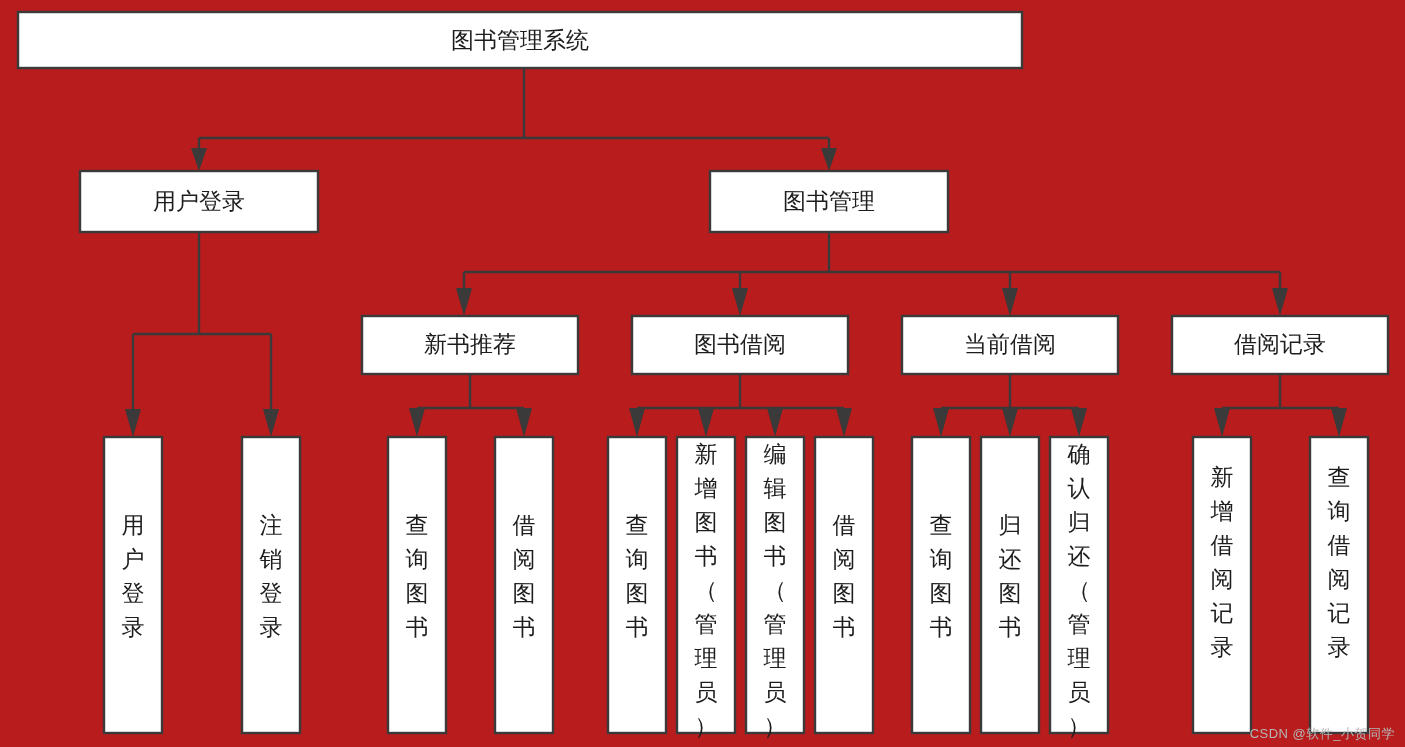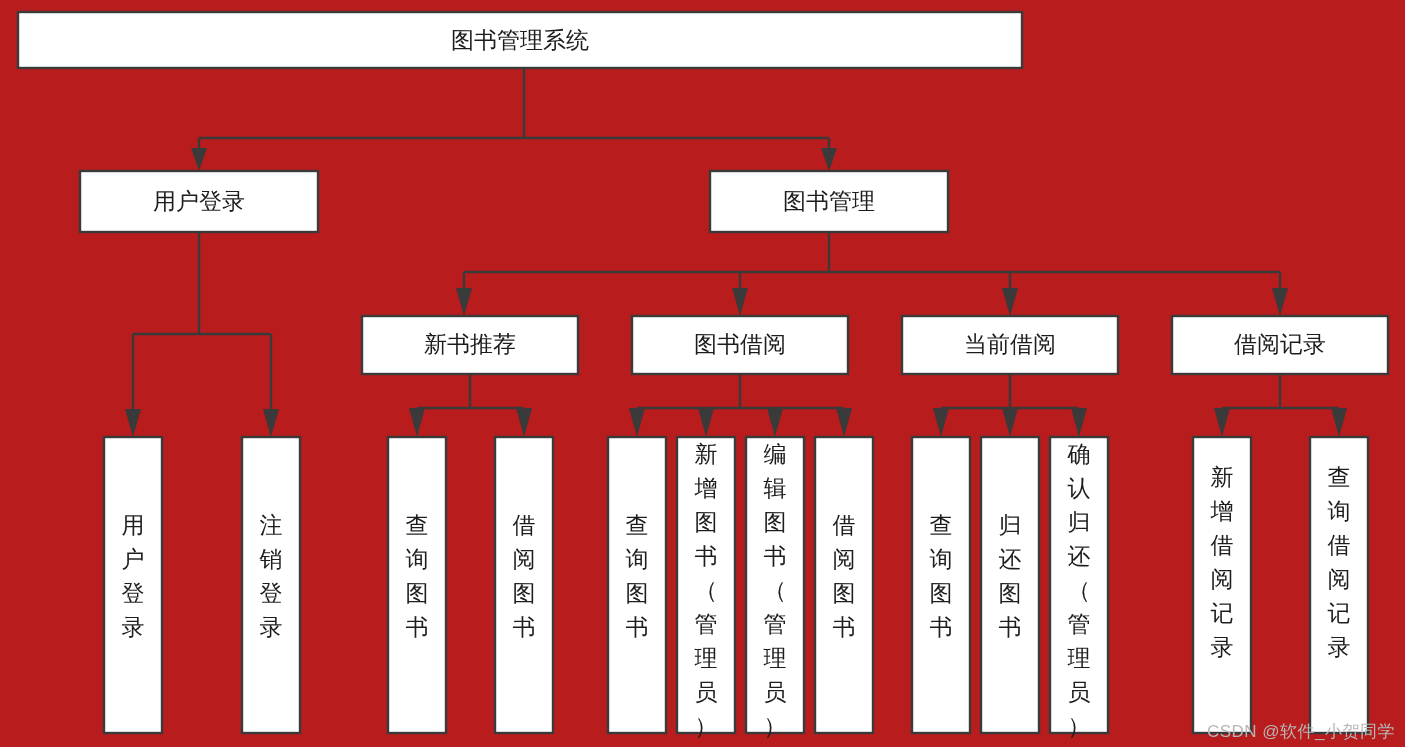--- a/index.html
+++ b/index.html
@@ -53,21 +53,21 @@
     font-family: "Liberation Sans", "DejaVu Sans", sans-serif;
     font-size: 23px;
     fill: #1d1d1d;
     text-anchor: middle;
   }
   .watermark {
     position: absolute;
     right: 10px;
     bottom: 4px;
     font-family: "Liberation Sans", "DejaVu Sans", sans-serif;
-    font-size: 17px;
+    font-size: 13px;
     color: #b6b6b6;
     white-space: nowrap;
     letter-spacing: 0.5px;
     user-select: none;
   }
 </style>
 </head>
 <body>
 
 <div id="diagram-root">

